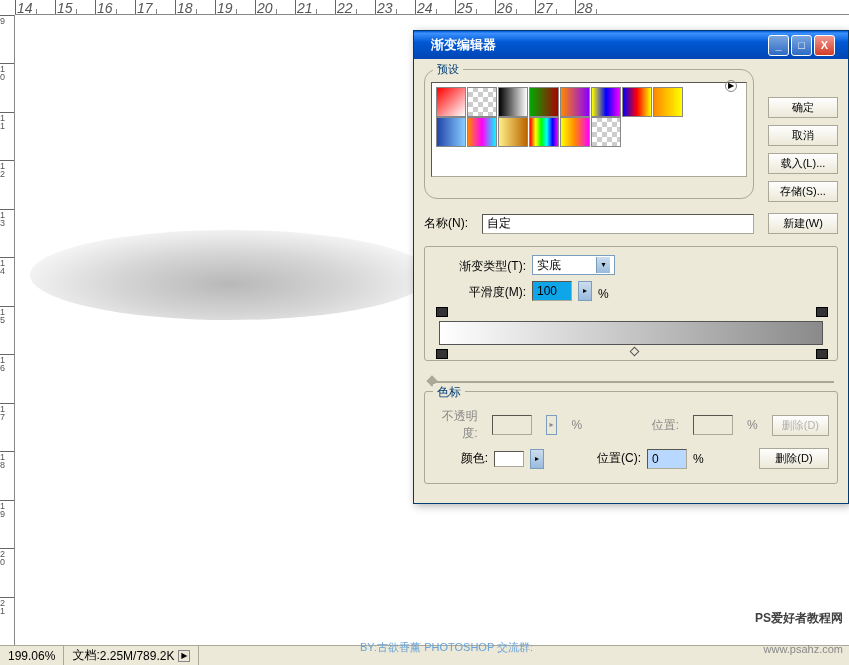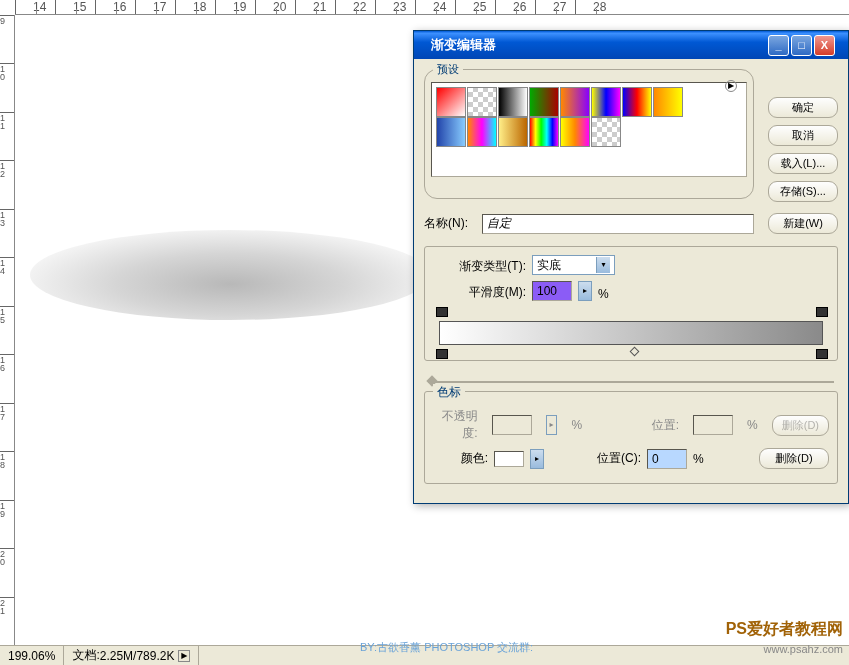--- a/index.html
+++ b/index.html
@@ -1,19 +1,19 @@
 <!DOCTYPE html>
 <html><head>
 <meta charset="utf-8">
 <style>
 * { box-sizing: border-box; margin: 0; padding: 0; font-family: "Microsoft YaHei", Tahoma, sans-serif; font-size: 12px; }
 body { background: #fff; width: 849px; height: 665px; overflow: hidden; position: relative; }
 
 .ruler-h { position: absolute; top: 0; left: 15px; right: 0; height: 15px; background: #fff; border-bottom: 1px solid #888; display: flex; }
-.ruler-h .tick { width: 40px; border-left: 1px solid #666; font-size: 12px; color: #555; padding-left: 17px; position: relative; }
+.ruler-h .tick { width: 40px; border-left: 1px solid #666; font-size: 14px; color: #555; padding-left: 1px; position: relative; font-style: italic; }
 .ruler-h .tick::after { content: ''; position: absolute; bottom: 0; left: 20px; width: 1px; height: 5px; background: #888; }
 
 .ruler-v { position: absolute; top: 15px; left: 0; bottom: 20px; width: 15px; background: #fff; border-right: 1px solid #888; display: flex; flex-direction: column; }
 .ruler-v .tick { height: 50px; border-top: 1px solid #666; font-size: 9px; color: #555; text-align: left; line-height: 8px; padding-top: 1px; }
 
 .canvas { position: absolute; top: 15px; left: 15px; right: 0; bottom: 20px; background: #fff; }
 .ellipse { position: absolute; top: 215px; left: 15px; width: 400px; height: 90px; border-radius: 50%; background: radial-gradient(ellipse at center 60%, #b8b8b8 0%, #d5d5d5 40%, #f5f5f5 75%); }
 
 .statusbar { position: absolute; bottom: 0; left: 0; right: 0; height: 20px; background: #ece9d8; border-top: 1px solid #aca899; display: flex; align-items: center; }
 .status-item { padding: 0 8px; border-right: 1px solid #aca899; height: 100%; display: flex; align-items: center; }
@@ -30,33 +30,33 @@
 .dialog-body { padding: 10px 10px; height: calc(100% - 28px); position: relative; }
 
 .preset-group { border: 1px solid #aca899; border-radius: 13px; padding: 6px; position: relative; height: 130px; }
 .preset-group .legend { position: absolute; top: -8px; left: 8px; background: #ece9d8; padding: 0 4px; color: #003c74; font-size: 11px; }
 .preset-inner { background: #fff; border: 1px inset #aca899; height: 95px; margin-top: 6px; padding: 4px; overflow: auto; }
 .preset-row { display: flex; gap: 1px; }
 .swatch { width: 30px; height: 30px; border: 1px solid #888; }
 .preset-arrow { position: absolute; top: 10px; right: 16px; width: 12px; height: 12px; border: 1px solid #888; border-radius: 50%; font-size: 8px; text-align: center; line-height: 10px; }
 
 .btn-col { position: absolute; top: 38px; right: 10px; width: 70px; display: flex; flex-direction: column; gap: 7px; }
-.win-btn { height: 21px; background: linear-gradient(#fefefe, #ece9d8); border: 1px solid #aca899; border-radius: 9px; font-size: 11px; cursor: pointer; }
+.win-btn { height: 21px; background: linear-gradient(#fefefe, #ece9d8); border: 1px solid #aca899; border-radius: 0; font-size: 11px; cursor: pointer; }
 
 .name-row { display: flex; align-items: center; gap: 14px; margin-top: 14px; }
 .name-row label { color: #000; }
-.name-input { flex: 1; height: 20px; border: 1px inset #aca899; padding: 0 4px; background: #fff; font-style: italic; }
+.name-input { flex: 1; height: 20px; border: 1px inset #aca899; padding: 0 4px; background: #fff; }
 .new-btn { width: 70px; }
 
 .type-group { border: 1px solid #aca899; border-radius: 3px; margin-top: 12px; padding: 8px 10px 6px 10px; position: relative; height: 115px; }
 .type-row { display: flex; align-items: flex-end; gap: 6px; margin-bottom: 6px; padding-left: 16px; }
 .type-row .label { width: 75px; text-align: right; }
 .select-ctrl { width: 83px; height: 20px; border: 1px solid #7b9ebd; background: #fff; padding: 0 4px; display: flex; align-items: center; justify-content: space-between; }
 .select-arrow { width: 14px; height: 16px; background: linear-gradient(#cde, #9bd); border-left: 1px solid #7b9ebd; text-align: center; font-size: 8px; line-height: 16px; }
-.num-input { width: 40px; height: 20px; border: 1px inset #aca899; padding: 0 4px; background: #8b5cf6; text-align: left; }
+.num-input { width: 40px; height: 20px; border: 1px inset #aca899; padding: 0 4px; background: #0ea5e9; text-align: left; }
 .spin { width: 14px; height: 20px; background: linear-gradient(#cde, #9bd); border: 1px solid #7b9ebd; text-align: center; font-size: 8px; line-height: 18px; }
 
 .grad-bar-wrap { position: relative; margin: 20px 4px 0 4px; }
 .grad-bar { height: 24px; border: 1px solid #555; background: linear-gradient(to right, #ffffff 0%, #8a8a8a 100%); }
 .stop { position: absolute; width: 10px; height: 14px; }
 .stop-top { top: -14px; }
 .stop-bot { bottom: -14px; }
 .stop::before { content: ''; position: absolute; width: 0; height: 0; border: 5px solid transparent; }
 .stop-top::before { bottom: -1px; border-top-color: #000; left: 0; }
 .stop-bot::before { top: -1px; border-bottom-color: #000; left: 0; }
@@ -71,21 +71,21 @@
 .stops-group { border: 1px solid #aca899; border-radius: 3px; margin-top: 8px; padding: 16px 8px 8px 8px; position: relative; }
 .stops-group .legend { position: absolute; top: -8px; left: 8px; background: #ece9d8; padding: 0 4px; color: #003c74; }
 .stop-row { display: flex; align-items: center; gap: 6px; margin-bottom: 6px; }
 .stop-row .label { width: 55px; text-align: right; }
 .stop-row.disabled { color: #888; gap: 14px; }
 .stop-row.disabled .num-input, .stop-row.disabled .spin, .stop-row.disabled .color-swatch { background: #ece9d8; color: #888; }
 .color-swatch { width: 30px; height: 16px; border: 1px inset #aca899; background: #fff; }
 .flex-gap { width: 30px; }
 .del-btn { width: 70px; margin-left: auto; }
 
-.watermark1 { position: absolute; right: 6px; bottom: 25px; color: #a16207; font-size: 16px; font-weight: bold; }
+.watermark1 { position: absolute; right: 6px; bottom: 38px; color: #404040; font-size: 12px; font-weight: bold; }
 .watermark2 { position: absolute; right: 6px; bottom: 10px; color: #888; font-size: 11px; margin-left: 28px; }
 .watermark3 { position: absolute; left: 360px; bottom: 10px; color: #6aa3d8; font-size: 11px; }
 </style>
 </head>
 <body>
 
 <div class="ruler-h">
     <div class="tick">14</div>
     <div class="tick">15</div>
     <div class="tick">16</div>

